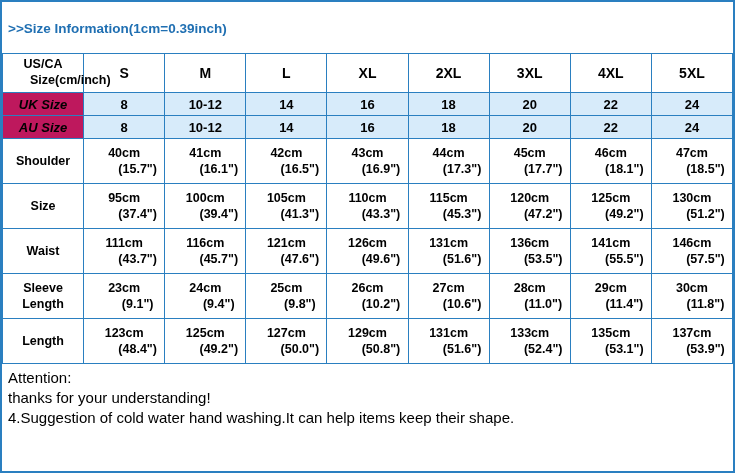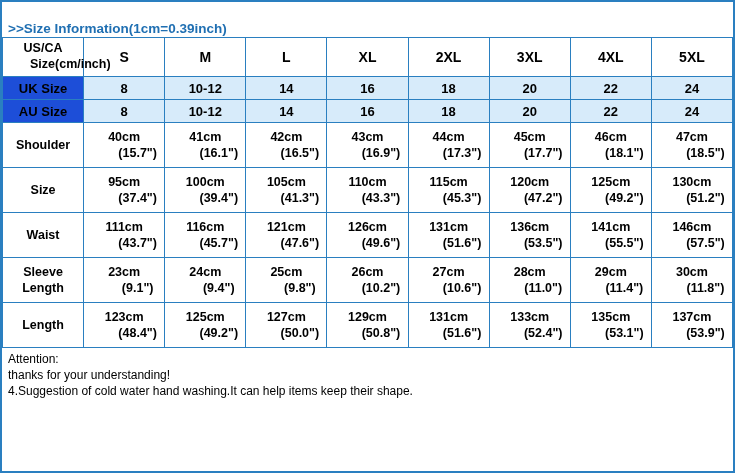--- a/index.html
+++ b/index.html
@@ -34,20 +34,21 @@
     font-size: 17px;
     font-weight: bold;
     color: #1f6fb2;
     padding: 2px 0 4px 6px;
     letter-spacing: 0px;
   }
   table.size-chart {
     width: 100%;
     border-collapse: collapse;
     table-layout: fixed;
+    margin-top: 16px;
   }
   table.size-chart td {
     border: 1px solid #2a7fc0;
     text-align: center;
     vertical-align: middle;
     font-size: 12.5px;
     font-weight: bold;
     color: #000000;
     padding: 0;
   }
@@ -62,32 +63,33 @@
   tr.head-row td.head-label {
     font-size: 12.5px;
     line-height: 1.25;
   }
   tr.uk-row td, tr.au-row td {
     height: 22px;
     background: #d7ebfa;
     font-size: 13px;
   }
   tr.uk-row td.row-label, tr.au-row td.row-label {
-    background: #1d4ed8;
+    background: #be185d;
+    font-style: italic;
   }
   tr.data-row td {
     height: 44px;
     line-height: 1.3;
     font-size: 12.5px;
   }
   .cell-main { display: block; }
   .cell-sub { display: block; padding-left: 27px; }
   .attention {
     padding: 4px 9px 0 6px;
-    font-size: 12px;
+    font-size: 15px;
     line-height: 1.32;
     color: #000000;
   }
   .attention div { white-space: nowrap; }
 </style>
 </head>
 <body>
 
 <div class="page">
 

